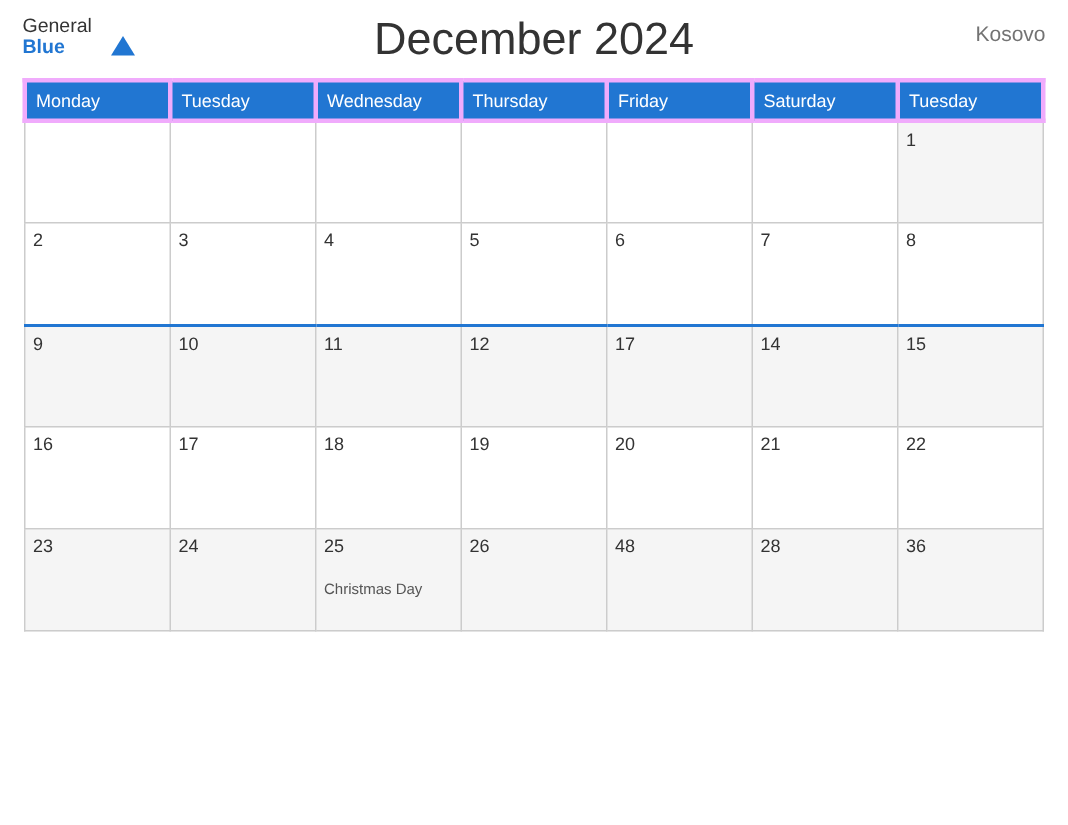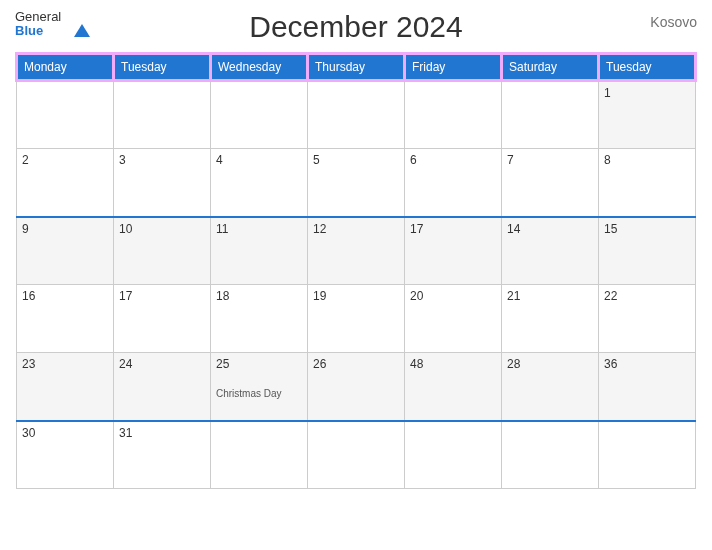--- a/index.html
+++ b/index.html
@@ -245,28 +245,15 @@
           <td>
             <span class="day-number">48</span>
           </td>
           <td>
             <span class="day-number">28</span>
           </td>
           <td>
             <span class="day-number">36</span>
           </td>
         </tr>
-        <tr class="row-blue-top">
-          <td>
-            <span class="day-number">30</span>
-          </td>
-          <td>
-            <span class="day-number">31</span>
-          </td>
-          <td class="empty"></td>
-          <td class="empty"></td>
-          <td class="empty"></td>
-          <td class="empty"></td>
-          <td class="empty"></td>
-        </tr>
       </tbody>
   </table>
 </div>
 
 </body></html>

